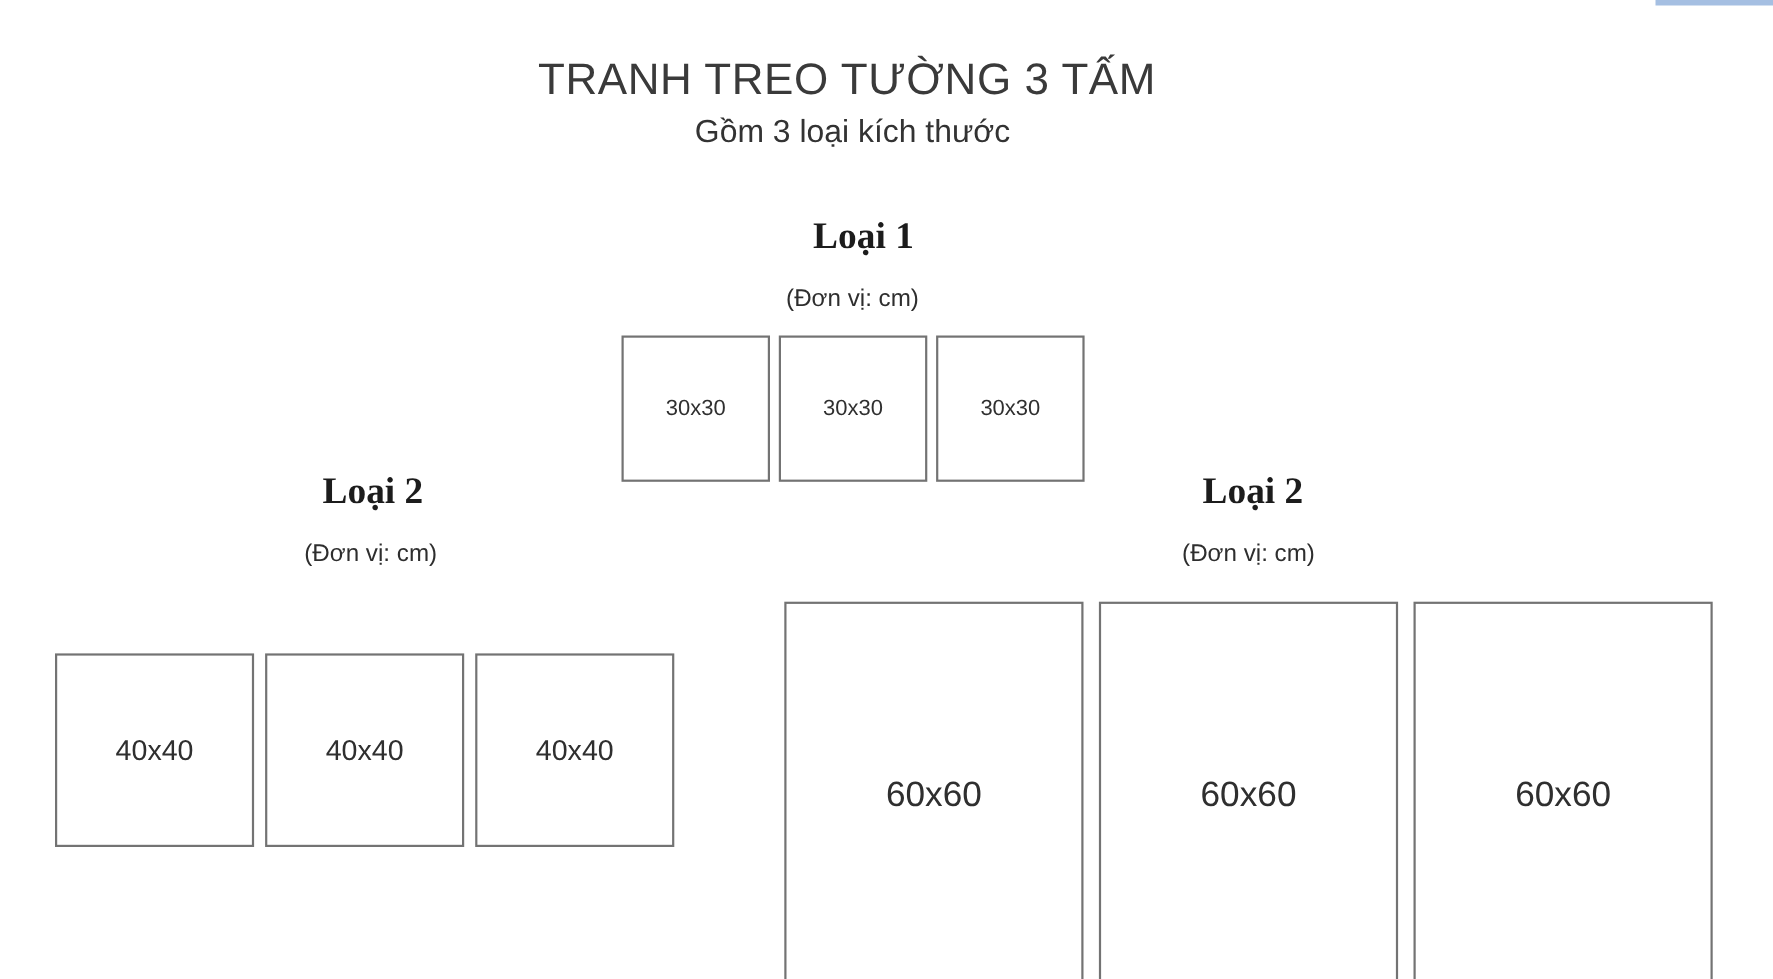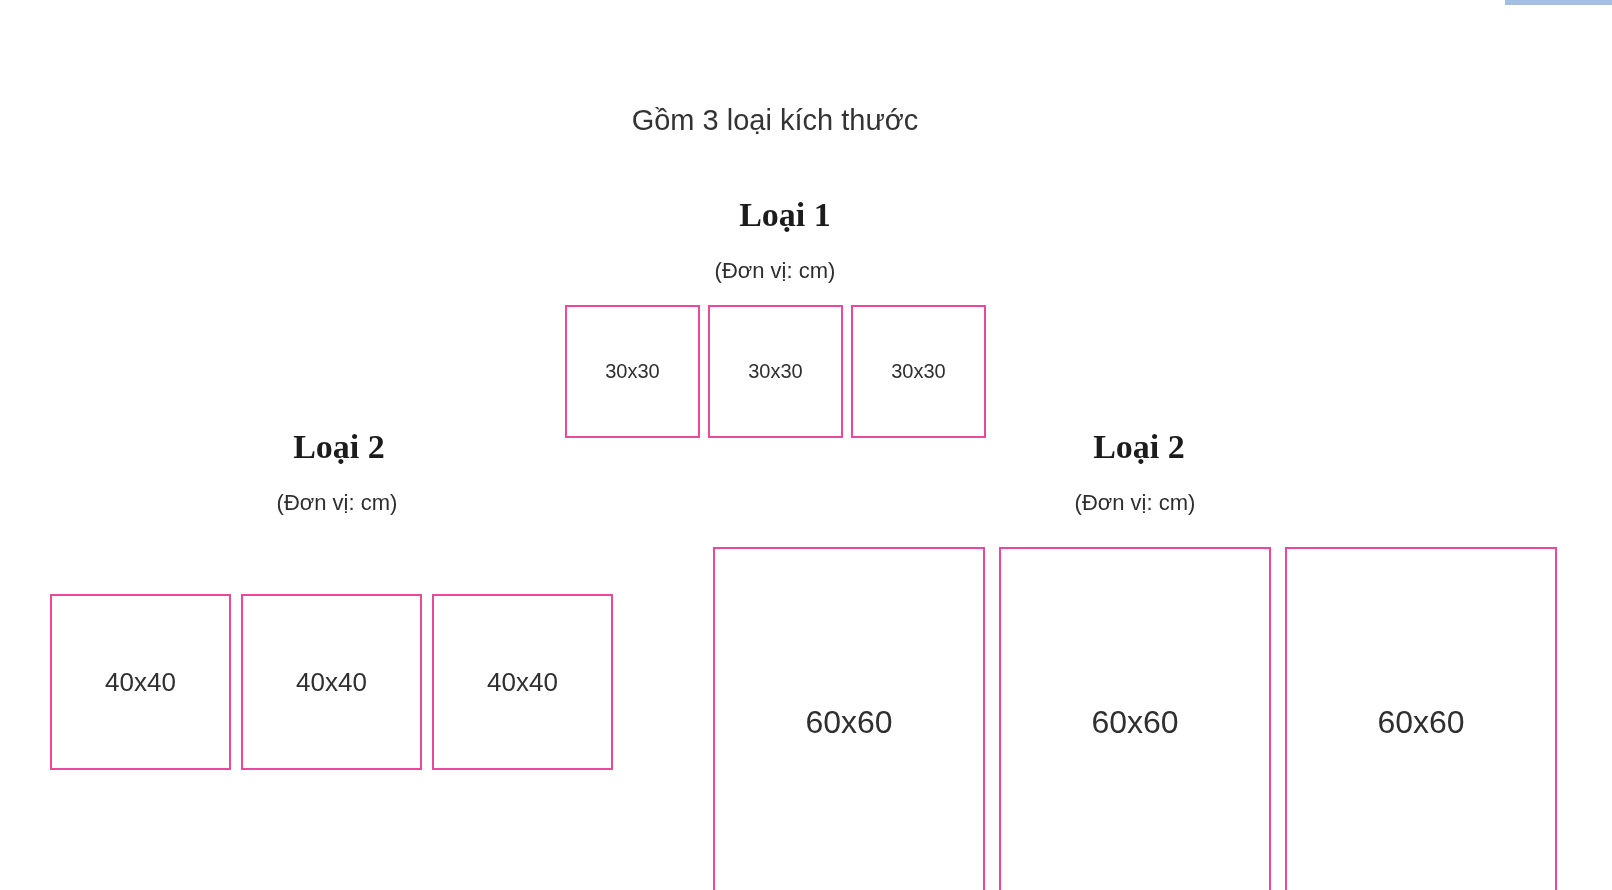--- a/index.html
+++ b/index.html
@@ -57,21 +57,21 @@
     font-size: 22px;
     color: #2e2e2e;
   }
 
   .panel-row {
     position: absolute;
     display: flex;
   }
   .panel {
     box-sizing: border-box;
-    border: 2px solid #ec4899;
+    border: 2px solid #737373;
     background: #ffffff;
     display: flex;
     align-items: center;
     justify-content: center;
     color: #2f2f2f;
   }
 
   
   .g1 .group-heading { left: 781px; top: 192px; }
   .g1 .unit-note     { left: 775px; top: 234px; }
@@ -90,20 +90,21 @@
   .g3 .panel-row     { left: 713px;  top: 523px; gap: 14px; }
   .g3 .panel         { width: 272px; height: 351px; font-size: 32px; }
 </style>
 </head>
 <body>
 
 <div class="canvas">
 
   <div class="corner-strip"></div>
 
+  <h1 class="abs cx page-title">TRANH TREO TƯỜNG 3 TẤM</h1>
 
   <div class="abs cx page-subtitle">Gồm 3 loại kích thước</div>
 
   <section class="group g1">
     <h2 class="abs cx group-heading">Loại 1</h2>
     <div class="abs cx unit-note">(Đơn vị: cm)</div>
     <div class="panel-row">
       <div class="panel">
         <span>30x30</span>
       </div>

